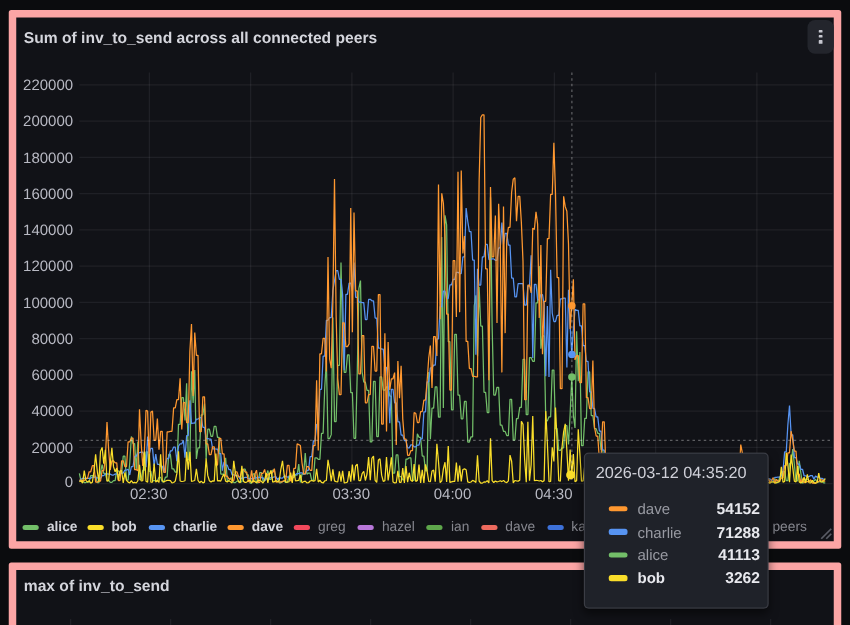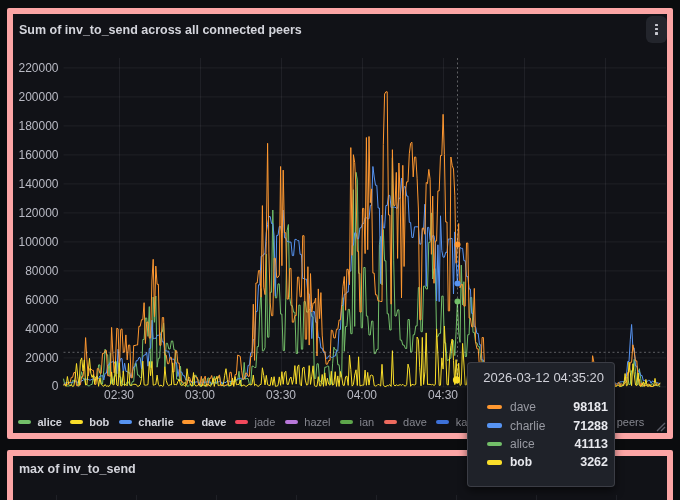--- a/index.html
+++ b/index.html
@@ -9,21 +9,21 @@
 .ptitle { position:absolute; left:6px; top:9px; font-size:12.5px; font-weight:700; color:#d4d5dc; line-height:15px; }
 #kebab { position:absolute; right:0px; top:2px; width:21px; height:27px; background:#23252c; border-radius:6px; }
 #kebab i { position:absolute; left:9.2px; width:2.6px; height:2.6px; background:#c6c7cf; border-radius:0.5px; }
 #legend { position:absolute; left:18px; top:414px; height:15px; display:flex; align-items:center; }
 .li { display:flex; align-items:center; white-space:nowrap; }
 .sw { width:13px; height:4px; border-radius:2px; margin-right:6.5px; flex:none; }
 .lon { font-size:11px; color:#d2d3da; font-weight:700; }
 .loff { font-size:11px; color:#85868e; font-weight:500; }
 #tooltip { position:absolute; left:467px; top:362px; width:148px; height:125px; background:#1f2229;
   border:1px solid rgba(204,204,220,0.16); border-radius:4px; box-shadow:0 4px 8px rgba(0,0,0,0.5); z-index:10; }
-#tthead { padding:7px 10px 0 8.5px; font-size:13px; line-height:16px; color:#cfd0d8; height:35px;text-align:right; }
+#tthead { padding:7px 10px 0 8.5px; font-size:13px; line-height:16px; color:#cfd0d8; height:35px; }
 .ttrow { display:flex; align-items:center; padding:3.2px 6px 3.2px 19px; font-size:12px; line-height:12px; }
 .ttrow .sw { margin-right:8px; width:15px; height:4.5px; }
 .ttname { color:#989aa2; }
 .ttname.b { color:#e8e9ee; font-weight:700; }
 .ttval { margin-left:auto; color:#e8e9ee; font-weight:700; font-size:12.5px; }
 </style></head>
 <body>
 <div class="panel" id="p1">
   <div class="ptitle">Sum of inv_to_send across all connected peers</div>
   <div id="kebab">
@@ -99,21 +99,21 @@
     <span class="li" id="li-charlie" style="margin-right:8.1px">
       <span class="sw" style="background:#5794F2"></span>
       <span class="lon">charlie</span>
     </span>
     <span class="li" id="li-dave" style="margin-right:8.5px">
       <span class="sw" style="background:#FF9830"></span>
       <span class="lon">dave</span>
     </span>
     <span class="li" id="li-greg" style="margin-right:9.5px">
       <span class="sw" style="background:#F2495C"></span>
-      <span class="loff">jade</span>
+      <span class="loff">greg</span>
     </span>
     <span class="li" id="li-hazel" style="margin-right:9.5px">
       <span class="sw" style="background:#B877D9"></span>
       <span class="loff">hazel</span>
     </span>
     <span class="li" id="li-ian" style="margin-right:9.3px">
       <span class="sw" style="background:#5EA64B"></span>
       <span class="loff">ian</span>
     </span>
     <span class="li" id="li-jade" style="margin-right:9.4px">
@@ -150,21 +150,21 @@
       <line x1="523.5" y1="0" x2="523.5" y2="18"></line>
         <line x1="603.5" y1="0" x2="603.5" y2="18"></line>
     </g>
   </svg>
 </div>
 <div id="tooltip">
   <div id="tthead">2026-03-12 04:35:20</div>
   <div class="ttrow">
       <span class="sw" style="background:#FF9830"></span>
       <span class="ttname">dave</span>
-      <span class="ttval">98181</span>
+      <span class="ttval">54152</span>
     </div>
   <div class="ttrow">
       <span class="sw" style="background:#5794F2"></span>
       <span class="ttname">charlie</span>
       <span class="ttval">71288</span>
     </div>
   <div class="ttrow">
       <span class="sw" style="background:#73BF69"></span>
       <span class="ttname">alice</span>
       <span class="ttval">41113</span>

